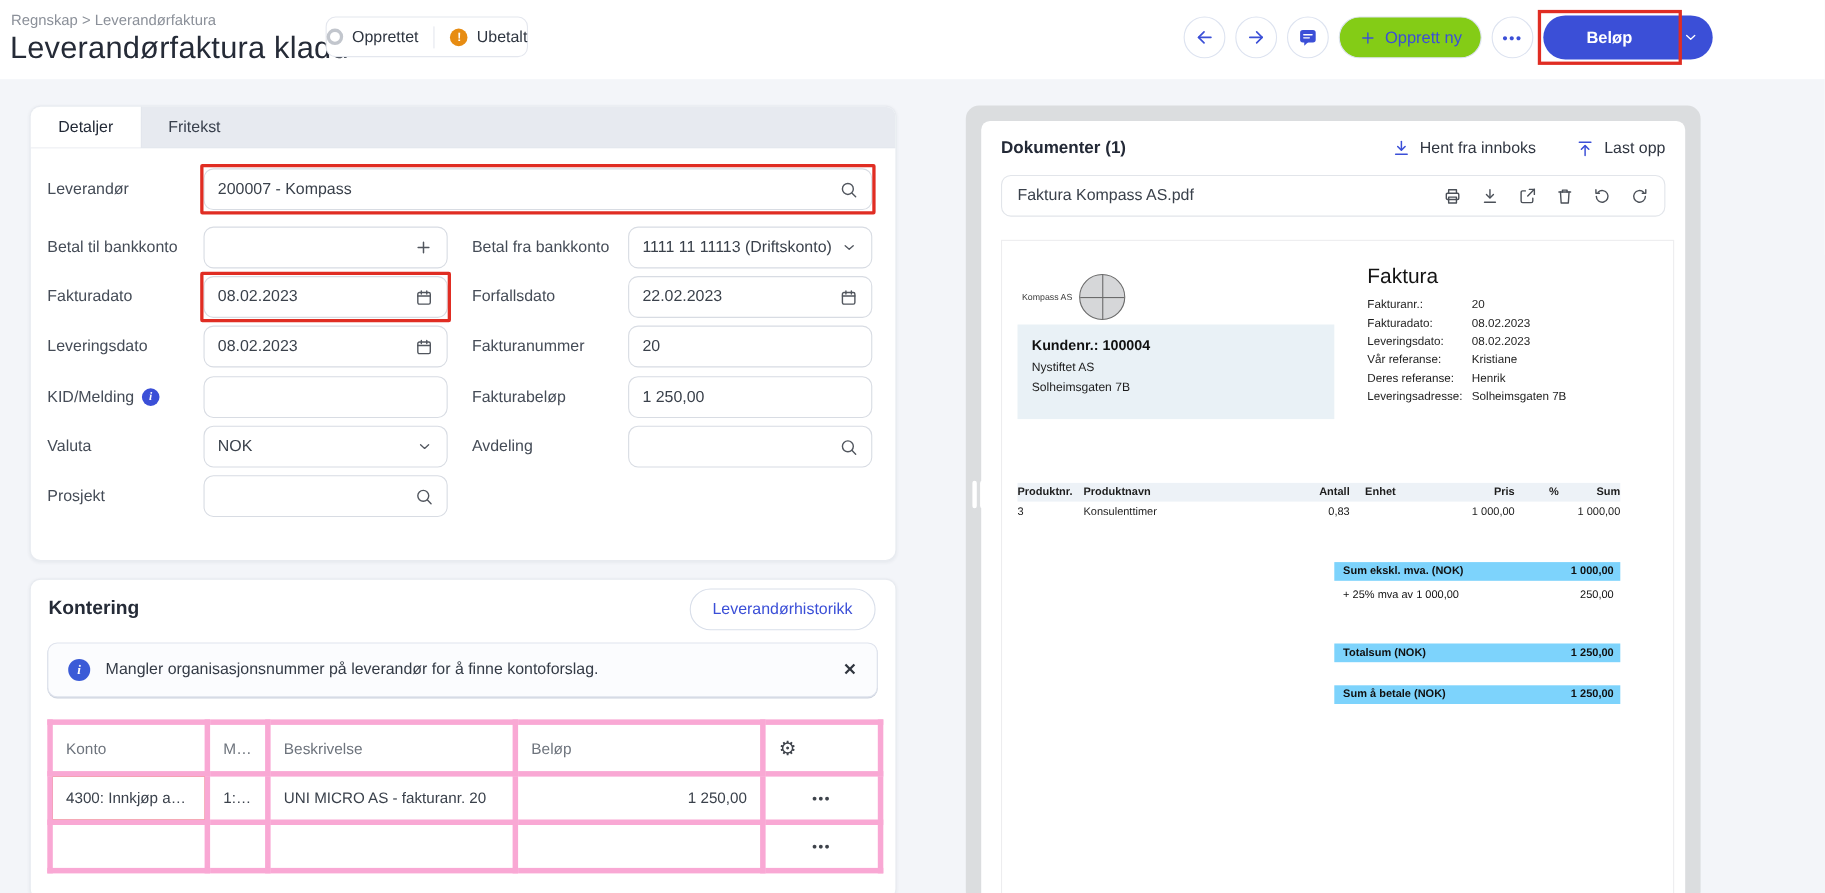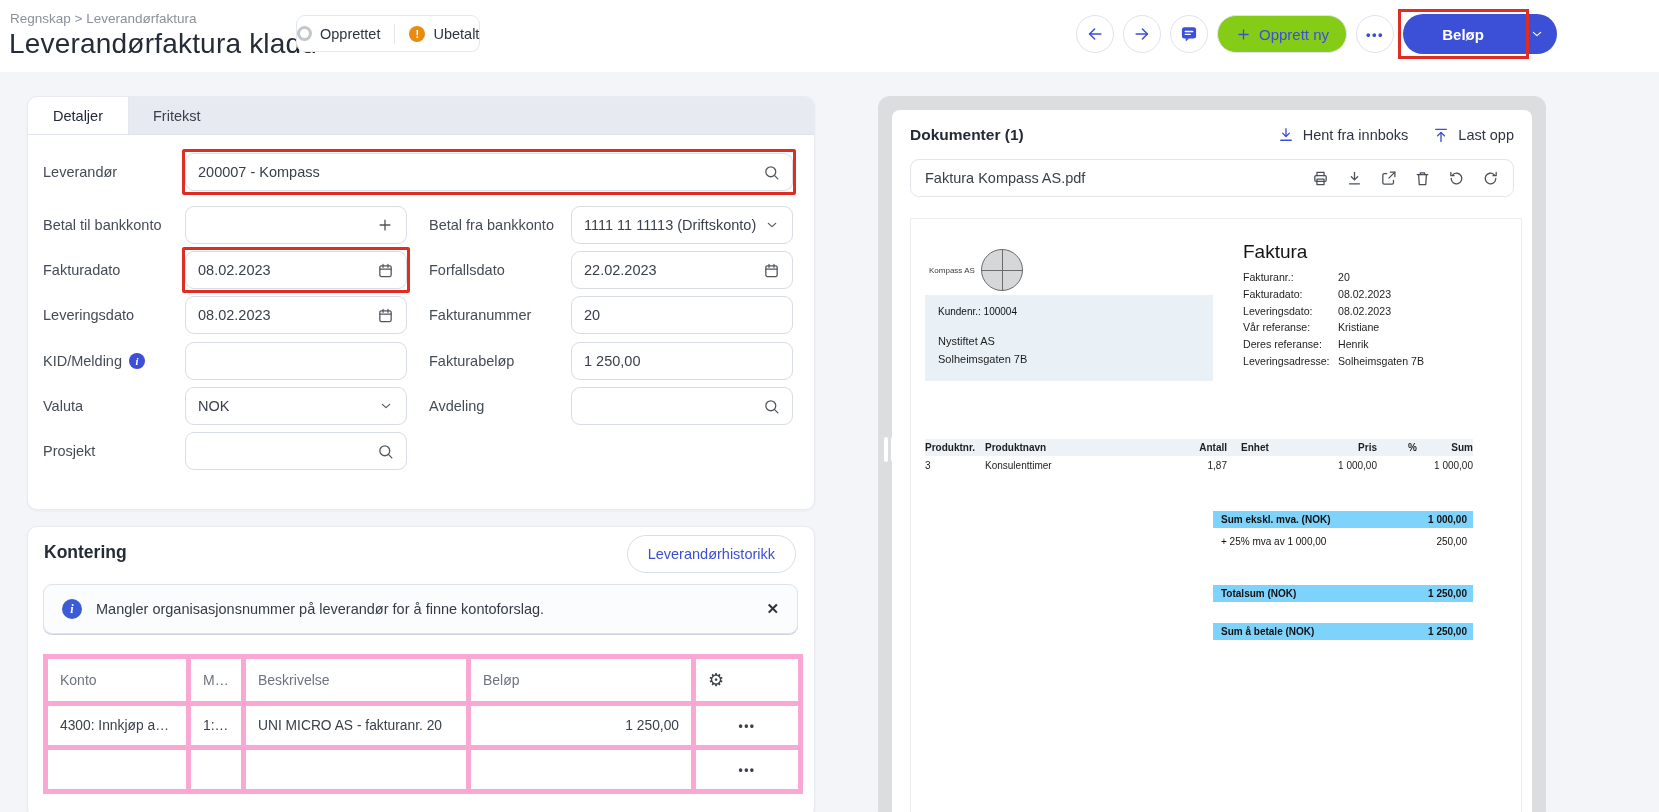--- a/index.html
+++ b/index.html
@@ -86,41 +86,41 @@
 
   
   .docpanel{position:absolute;left:878px;top:96px;width:668px;height:726px;background:#dbddDF;border-radius:12px}
   .splitter{position:absolute;left:881px;top:434px;width:16px;height:30px;display:flex;gap:3px;align-items:center;
     justify-content:center;cursor:col-resize;z-index:5}
   .splitter span{width:4px;height:25px;background:#fff;border-radius:2px}
   .doccard{position:absolute;left:14px;top:14px;right:14px;bottom:-14px;background:#fff;border-radius:8px;
     padding:16px 18px}
   .dochead{display:flex;align-items:center;justify-content:space-between}
   .doctitle{font-size:15.5px;font-weight:700;color:#232936}
-  .doclinks{display:flex;align-items:center;gap:24px}
+  .doclinks{display:flex;align-items:center;gap:36px}
   .doclink{display:flex;align-items:center;gap:8px;font-size:14.5px;font-weight:500;color:#2f3540;cursor:pointer}
   .filebar{margin-top:15px;height:38px;border:1px solid #e2e5ea;border-radius:9px;display:flex;align-items:center;
     padding:0 14px;gap:16px}
   .filename{flex:1;font-size:14.5px;color:#3a414b}
   .fileicons{display:flex;align-items:center;gap:17px}
   .fileicons .icbtn{display:flex;cursor:pointer}
 
   .pdfpage{position:absolute;left:18px;top:108px;width:612px;height:640px;background:#fff;border:1px solid #ededef}
   .pdf-logo{position:absolute;left:18px;top:30px;display:flex;align-items:center;gap:6px}
   .pdf-logo .lt{font-size:8px;color:#3a3a3a}
   .globe{width:42px;height:42px;border-radius:50%;background:#d6d7d9;border:1px solid #6b6b6b;position:relative}
   .globe:before,.globe:after{content:"";position:absolute;background:#6b6b6b}
   .globe:before{left:50%;top:0;bottom:0;width:1px}
   .globe:after{top:50%;left:0;right:0;height:1px}
   .pdf-right{position:absolute;left:332px;top:22px;width:268px}
   .pdf-title{font-size:19px;font-weight:500;color:#141414;margin-bottom:6px}
   .meta-row{display:flex;font-size:10.6px;color:#1d1d1d;line-height:16.8px}
   .meta-row .ml{width:95px}
   .custbox{position:absolute;left:14px;top:76px;width:288px;height:86px;background:#e9f1f6;padding:11px 13px}
-  .custbox .c0{font-size:10px;font-weight:400;color:#111;margin-bottom:18px}
+  .custbox .c0{font-size:13px;font-weight:700;color:#111;margin-bottom:7px}
   .custbox .cl{font-size:11px;color:#1d1d1d;margin-bottom:6px}
   .ptab{position:absolute;left:14px;top:220px;width:548px;font-size:10px;color:#1d1d1d}
   .prow{display:flex}
   .prow.h{background:#edf2f7;font-weight:700;padding:3px 0}
   .prow.b{padding:4px 0}
   .pc0{width:60px}.pc1{width:190px}.pc2{width:52px;text-align:right}.pc3{width:58px;padding-left:14px}
   .pc4{width:92px;text-align:right}.pc5{width:40px;text-align:right}.pc6{flex:1;text-align:right}
   .totals{position:absolute;left:302px;width:260px}
   .trow{display:flex;justify-content:space-between;font-size:10px;color:#111;padding:3px 6px 3px 8px}
   .trow.hl{background:#7dd3fc;font-weight:700}
@@ -485,21 +485,21 @@
             <span class="pc1">Produktnavn</span>
             <span class="pc2">Antall</span>
             <span class="pc3">Enhet</span>
             <span class="pc4">Pris</span>
             <span class="pc5">%</span>
             <span class="pc6">Sum</span>
           </div>
           <div class="prow b">
             <span class="pc0">3</span>
             <span class="pc1">Konsulenttimer</span>
-            <span class="pc2">1,87</span>
+            <span class="pc2">0,83</span>
             <span class="pc3"></span>
             <span class="pc4">1 000,00</span>
             <span class="pc5"></span>
             <span class="pc6">1 000,00</span>
           </div>
         </div>
 
         <div class="totals">
           <div class="trow hl t0">
             <span>Sum ekskl. mva. (NOK)</span>

